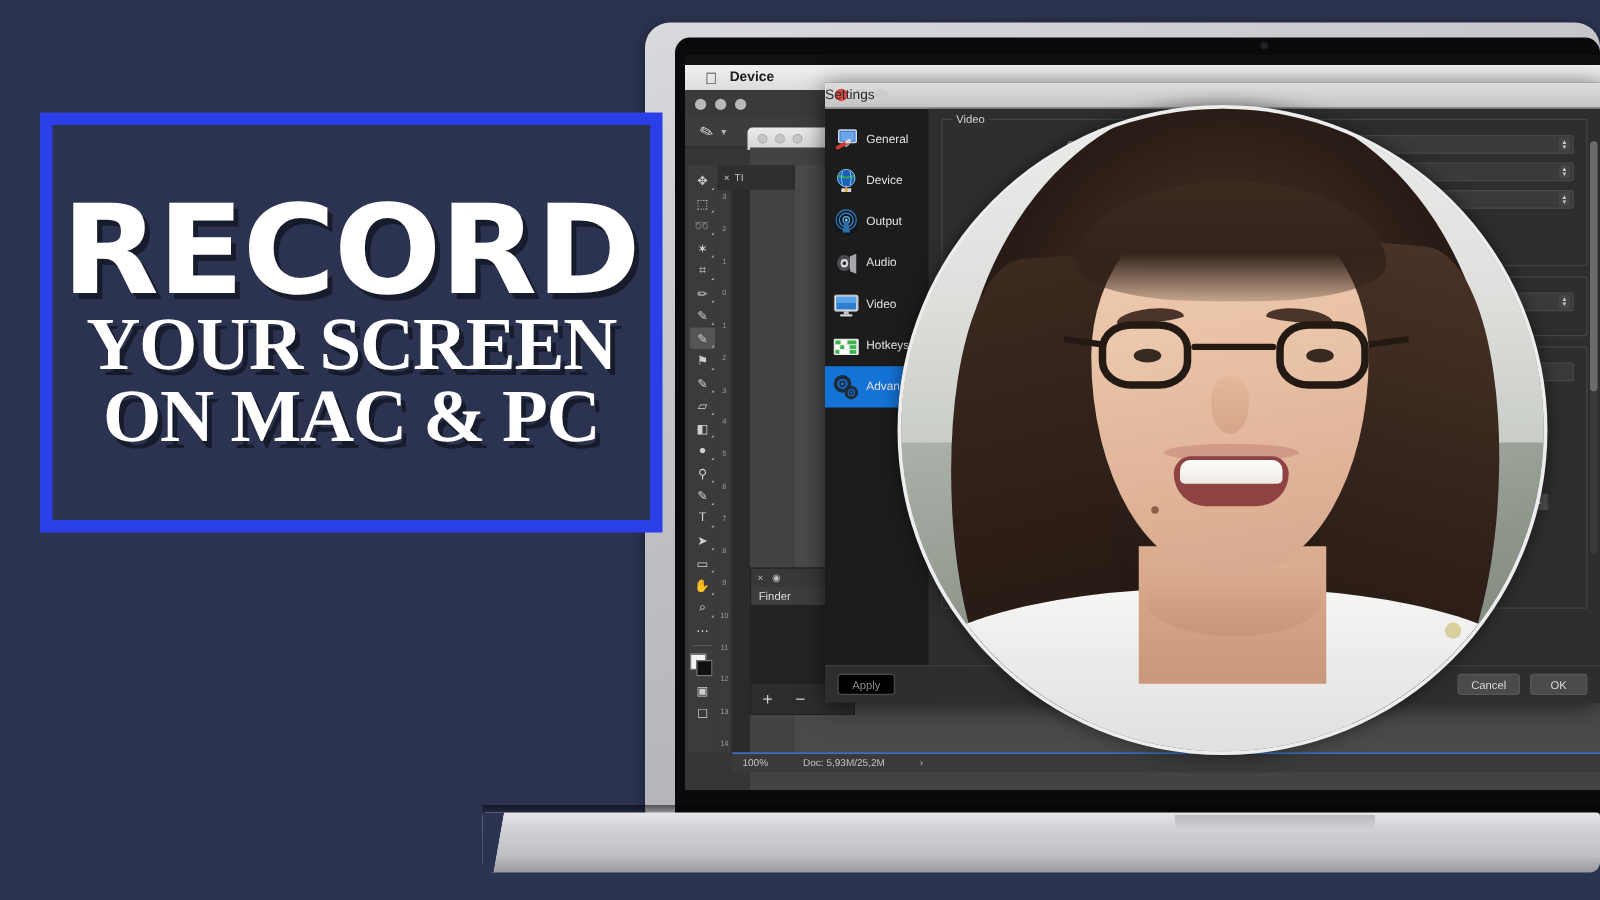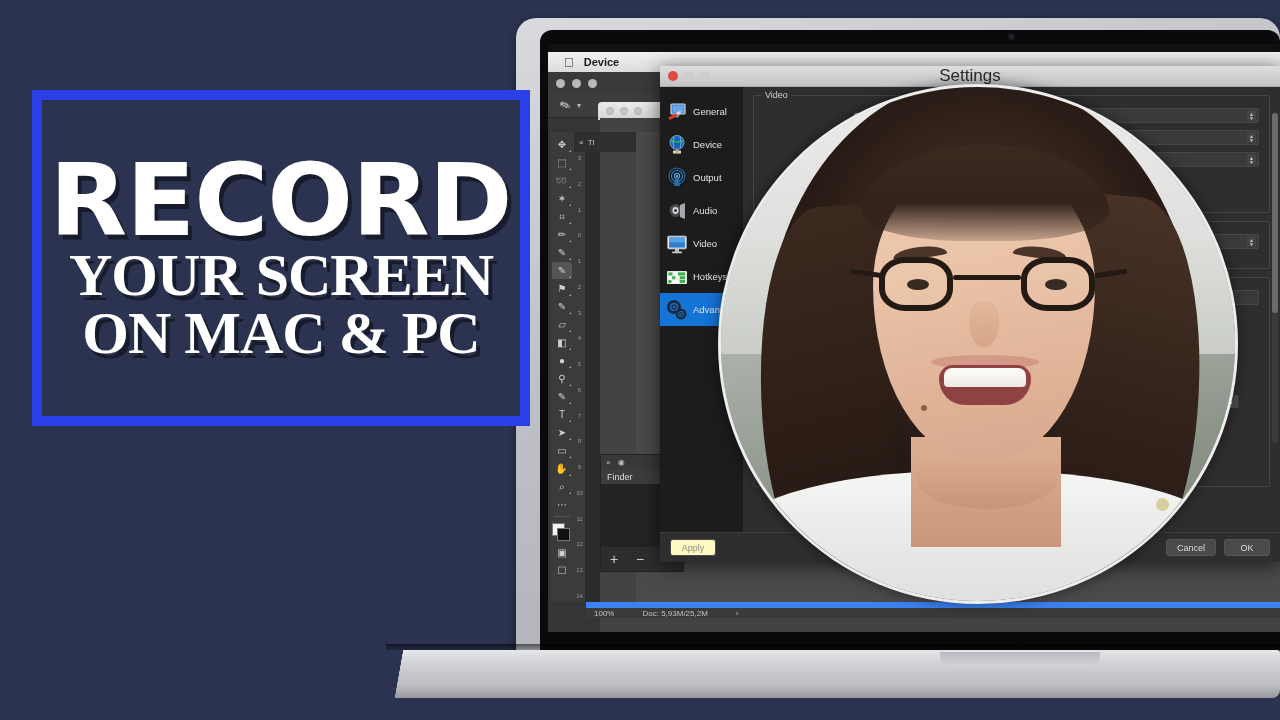--- a/index.html
+++ b/index.html
@@ -163,43 +163,43 @@
   }
   #scene-body { height:63px; background:#232323; }
   #scene-btns {
     height:24px; background:#2d2d2d; display:flex; align-items:center;
     justify-content:space-around; color:#cfcfcf; font-size:14px;
   }
 
   #ps-status {
     position:absolute; left:38px; top:530px; width:694px; height:16px;
     background:#3a3a3a; display:flex; align-items:center; gap:28px;
-    font-size:8px; color:#c2c2c2; padding-left:8px; border-top:6px solid #3b82f6;
+    font-size:8px; color:#c2c2c2; padding-left:8px; border-top:1px solid #3b82f6;
   }
 
   
   #settings {
     position:absolute; left:112px; top:22px; width:620px; height:496px;
     background:#2e2e2e;
     box-shadow:0 3px 18px rgba(0,0,0,0.6);
   }
   #st-title {
     height:21px;
     background:linear-gradient(180deg,#dedede,#c4c4c4);
     display:flex; align-items:center; position:relative;
     border-bottom:1px solid #aaa;
   }
   #st-lights { display:flex; gap:6px; padding-left:8px; }
   .tl { width:10px;height:10px;border-radius:50%; }
   .tl.r { background:#e04a43; }
   .tl.y { background:#cdcdcd; }
   .tl.g { background:#cdcdcd; }
   #st-title-text {
-    position:absolute; left:0; right:0; text-align:center;
-    font-size:17px; color:#2c2c2c;
+    position:absolute; left:0; right:0; text-align:left;
+    font-size:11px; color:#2c2c2c;
   }
 
   #st-body { display:flex; height:475px; }
   #st-side {
     width:83px; background:#1c1c1c; padding-top:8px;
   }
   .st-item {
     height:33px; display:flex; align-items:center; gap:5px; padding-left:6px;
     color:#e2e2e2; font-size:9.5px;
   }
@@ -238,21 +238,21 @@
   #st-foot {
     position:absolute; left:0; bottom:0; width:620px; height:30px;
     background:#2e2e2e; border-top:1px solid #3d3d3d;
     display:flex; align-items:center; padding:0 10px;
   }
   .btn {
     height:17px; min-width:46px; padding:0 10px;
     background:#4a4a4a; border:1px solid #565656; border-radius:3px;
     color:#dcdcdc; font-size:9px; display:flex; align-items:center; justify-content:center;
   }
-  .btn.dis { color:#8a8a8a; background:#fef9c3; border-color:#4a4a4a; }
+  .btn.dis { color:#8a8a8a; background:#000000; border-color:#4a4a4a; }
   #foot-right { margin-left:auto; display:flex; gap:8px; }
 
   #st-scroll {
     position:absolute; right:2px; top:26px; width:6px; height:330px;
     background:#3a3a3a; border-radius:3px;
   }
   #st-scroll i { display:block; width:6px; height:200px; background:#6b6b6b; border-radius:3px; }
 
   .mini-widget {
     position:absolute; right:30px; bottom:78px; width:62px; height:13px;

